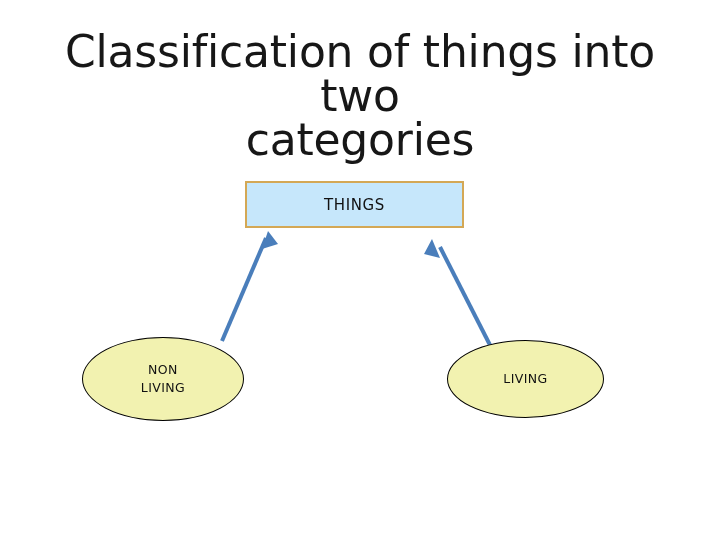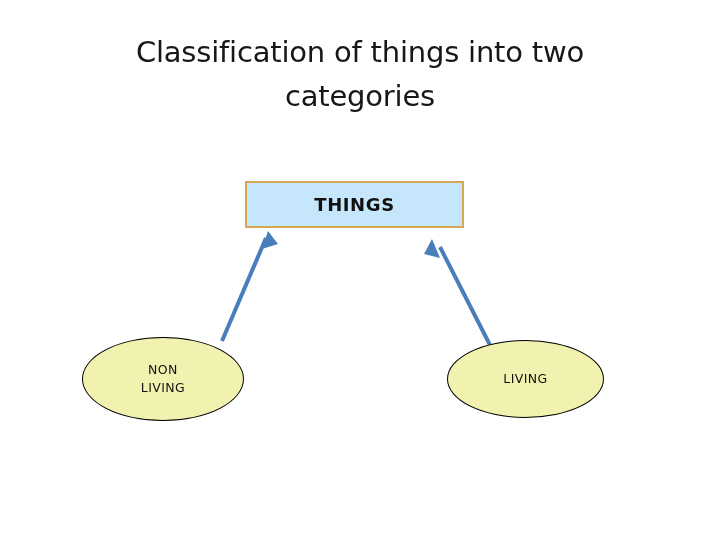--- a/index.html
+++ b/index.html
@@ -20,21 +20,21 @@
     background: #ffffff;
   }
 
   
   #title {
     position: absolute;
     left: 40px;
     top: 30px;
     width: 640px;
     text-align: center;
-    font-size: 29px;
+    font-size: 44px;
     line-height: 44px;
     font-weight: 400;
     color: #171717;
     letter-spacing: -0.2px;
     white-space: pre-line;
   }
 
   
   #connectors {
     position: absolute;
@@ -53,22 +53,22 @@
     width: 219px;
     height: 47px;
     background: #c6e7fb;
     border: 2px solid #d4a855;
     box-sizing: border-box;
     display: flex;
     align-items: center;
     justify-content: center;
   }
   #things-box .box-label {
-    font-size: 18px;
-    font-weight: bold;
+    font-size: 15px;
+    font-weight: normal;
     color: #111111;
     letter-spacing: 0.6px;
     text-align: right;
   }
 
   
   .ellipse {
     position: absolute;
     background: #f2f2b0;
     border: 1px solid #000000;

